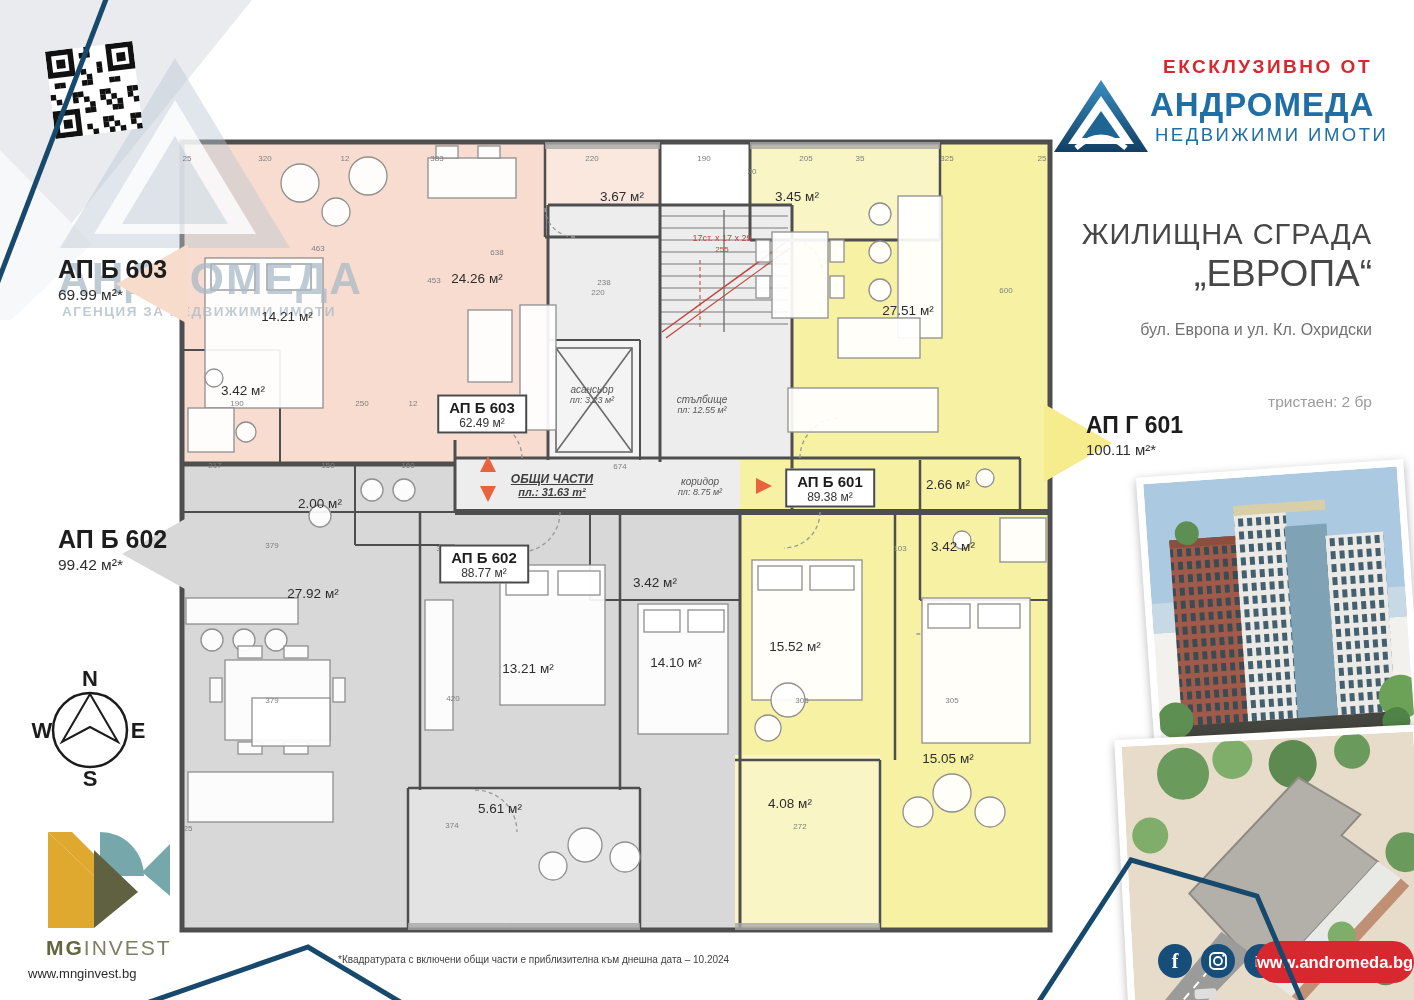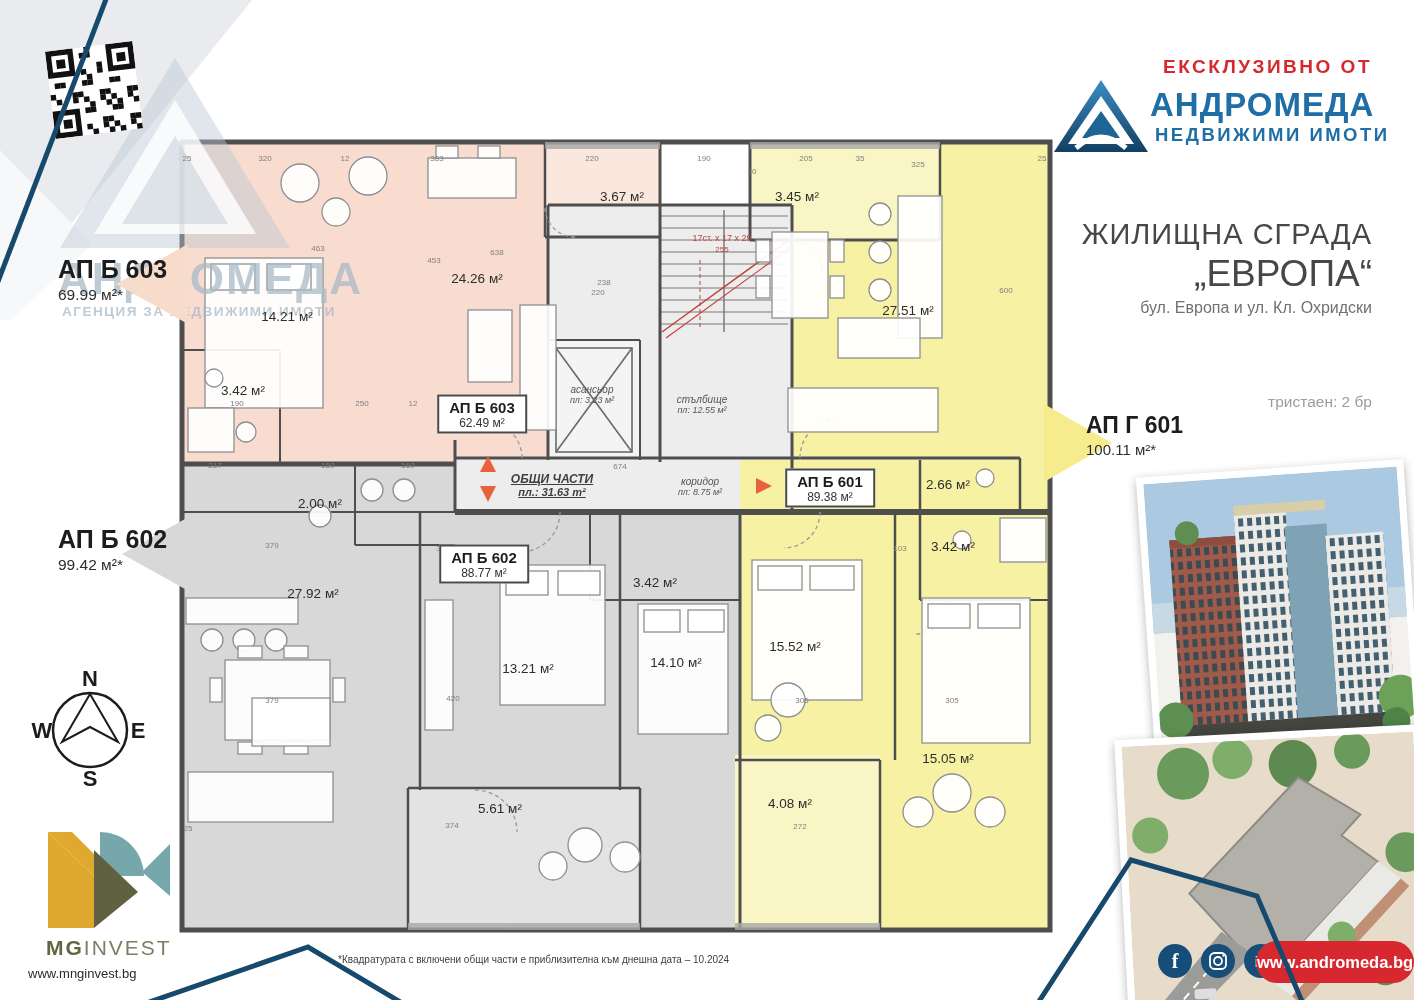--- a/index.html
+++ b/index.html
@@ -22,25 +22,25 @@
   #mg-logo{left:48px;top:830px;z-index:6}
   #mg-name{left:46px;top:936px;z-index:6;font-size:21px;letter-spacing:2px;color:#7d7f63}
   #mg-name b{color:#63663f}
   #mg-site{left:28px;top:966px;z-index:6;font-size:13px;color:#2b2b2b}
   #disclaimer{left:338px;top:954px;z-index:6;font-size:10px;color:#3e3e3e;white-space:nowrap}
   
   #exclusive{left:1060px;top:56px;width:312px;text-align:right;z-index:6;
      font-size:19px;font-weight:bold;letter-spacing:2.5px}
   #brand-logo{left:1054px;top:80px;z-index:6}
   #brand-name{left:1150px;top:86px;z-index:6;font-size:33px;font-weight:bold;letter-spacing:1px}
-  #brand-tag{left:1155px;top:124px;z-index:6;font-size:18.5px;font-weight:bold;letter-spacing:2.5px}
+  #brand-tag{left:1155px;top:124px;z-index:6;font-size:18.5px;font-weight:normal;letter-spacing:2.5px}
   #title-block{left:1040px;top:218px;width:332px;text-align:right;z-index:6}
   #title-block .t1{font-size:29px;font-weight:300;letter-spacing:1px;color:#474747}
   #title-block .t2{font-size:37px;color:#474747;margin-top:2px}
-  #title-block .addr{font-size:16px;color:#707070;margin-top:4px}
+  #title-block .addr{font-size:16px;color:#707070;margin-top:26px}
   #entrance-block{left:1040px;top:386px;width:332px;text-align:right;z-index:6}
   #entrance-block .ent{font-size:21px;font-weight:bold;color:#383838}
   #entrance-block .mix{font-size:15.5px;color:#9c9c9c;line-height:1.5;margin-top:4px}
   .photo-card{background:#fff;padding:7px;box-shadow:0 3px 10px rgba(0,0,0,.3);z-index:4}
   #card1{left:1146px;top:468px;transform:rotate(-4deg)}
   #card2{left:1122px;top:732px;transform:rotate(-3deg)}
   #social{left:1158px;top:944px;z-index:8;display:flex;gap:9px}
   .soc{width:34px;height:34px;border-radius:50%;display:flex;align-items:center;justify-content:center}
   #red-pill{left:1256px;top:941px;width:158px;height:42px;border-radius:21px;z-index:8;
      display:flex;align-items:center;justify-content:center;color:#fff;font-weight:bold;font-size:16.5px}
@@ -484,26 +484,26 @@
 <div id="dim-labels">
     <div class="dim" style="left: 187px; top: 158px;">25</div>
     <div class="dim" style="left: 265px; top: 158px;">320</div>
     <div class="dim" style="left: 345px; top: 158px;">12</div>
     <div class="dim" style="left: 437px; top: 158px;">383</div>
     <div class="dim" style="left: 592px; top: 158px;">220</div>
     <div class="dim" style="left: 704px; top: 158px;">190</div>
     <div class="dim" style="left: 752px; top: 171px;">20</div>
     <div class="dim" style="left: 806px; top: 158px; text-align: center;">205</div>
     <div class="dim" style="left: 860px; top: 158px;">35</div>
-    <div class="dim" style="left: 918px; top: 158px; margin-top: 6px;">325</div>
+    <div class="dim" style="left: 947px; top: 158px;">325</div>
     <div class="dim" style="left: 1042px; top: 158px;">25</div>
     <div class="dim" style="left: 318px; top: 248px;">463</div>
     <div class="dim" style="left: 497px; top: 252px;">638</div>
     <div class="dim" style="left: 604px; top: 282px;">238</div>
-    <div class="dim" style="left: 434px; top: 260px;">453</div>
+    <div class="dim" style="left: 434px; top: 280px;">453</div>
     <div class="dim" style="left: 1006px; top: 290px;">600</div>
     <div class="dim" style="left: 598px; top: 292px;">220</div>
     <div class="dim" style="left: 237px; top: 403px;">190</div>
     <div class="dim" style="left: 362px; top: 403px;">250</div>
     <div class="dim" style="left: 413px; top: 403px;">12</div>
     <div class="dim" style="left: 215px; top: 465px;">217</div>
     <div class="dim" style="left: 328px; top: 465px;">150</div>
     <div class="dim" style="left: 408px; top: 465px;">160</div>
     <div class="dim" style="left: 620px; top: 466px;">674</div>
     <div class="dim" style="left: 272px; top: 545px;">379</div>

